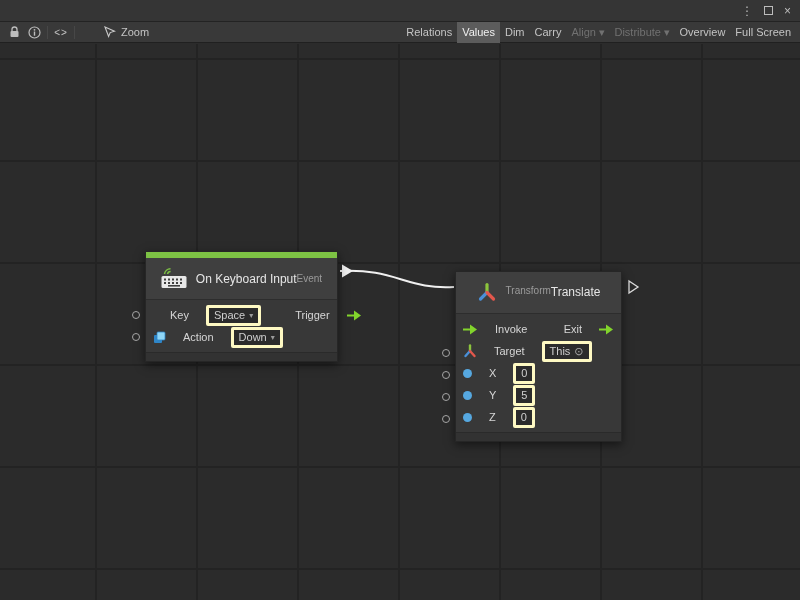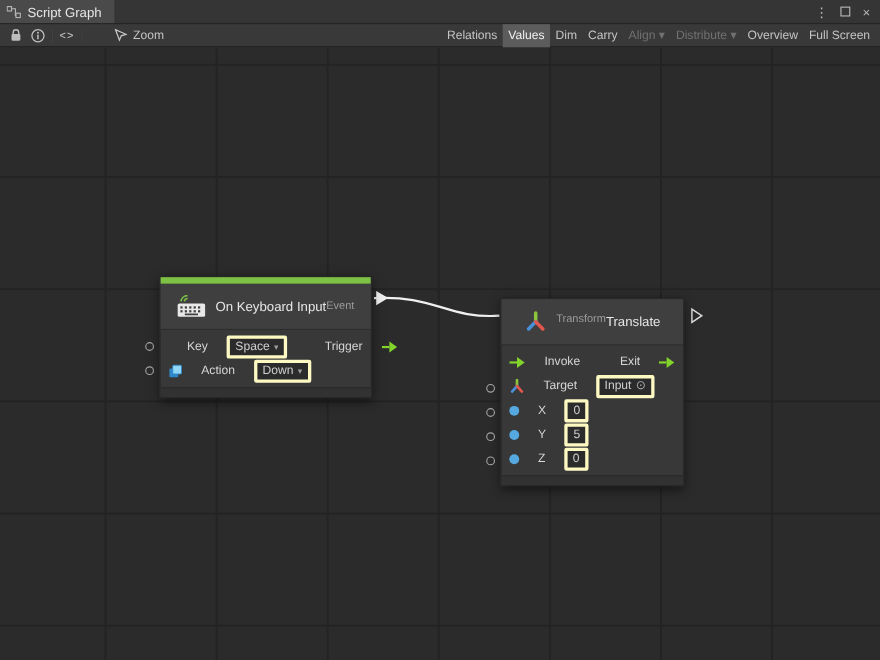--- a/index.html
+++ b/index.html
@@ -64,28 +64,20 @@
   .picker-dot { font-size:11px; color:#aaaaaa; }
   .n-footer { height:9px; background:#323232; border-top:1px solid #2a2a2a; }
   .port { position:absolute; width:8px; height:8px; border:1px solid #a5a5a5; border-radius:50%; background:transparent; left:-14px; }
   .blue-dot { width:9px; height:9px; border-radius:50%; background:#56a8e0; flex:0 0 auto; }
   .flow-arrow { display:inline-flex; align-items:center; flex:0 0 auto; }
 </style>
 </head>
 <body>
 
 <div class="titlebar">
-  <div class="tab">
-    <svg width="13" height="12" viewBox="0 0 13 12">
-      <rect x="0.5" y="1" width="4" height="4" fill="none" stroke="#b9b9b9"></rect>
-      <rect x="8.5" y="7" width="4" height="4" fill="none" stroke="#b9b9b9"></rect>
-      <path d="M4.5 3 H8 V9 H8.5" fill="none" stroke="#b9b9b9"></path>
-    </svg>
-    <span>Script Graph</span>
-  </div>
   <div class="win-controls">
     <span class="kebab">⋮</span>
     <span class="maxbox"></span>
     <span>×</span>
   </div>
 </div>
 
 <div class="toolbar">
   <span class="tb-icon">
     <svg width="11" height="12" viewBox="0 0 11 12">
@@ -239,21 +231,21 @@
       <div class="n-row">
         <svg width="14" height="14" viewBox="0 0 14 14">
           <g stroke-linecap="round" stroke-width="2.4" fill="none">
             <line x1="7" y1="7" x2="7" y2="1.5" stroke="#8cc43c"></line>
             <line x1="7" y1="7" x2="2.5" y2="12" stroke="#4a90d9"></line>
             <line x1="7" y1="7" x2="11.5" y2="12" stroke="#e2574c"></line>
           </g>
         </svg>
         <span>Target</span>
         <span class="chip">
-          <span>Input</span>
+          <span>This</span>
           <span class="picker-dot">⊙</span>
         </span>
       </div>
       <div class="n-row">
         <span class="blue-dot"></span>
         <span>X</span>
         <span class="value-field">0</span>
       </div>
       <div class="n-row">
         <span class="blue-dot"></span>

